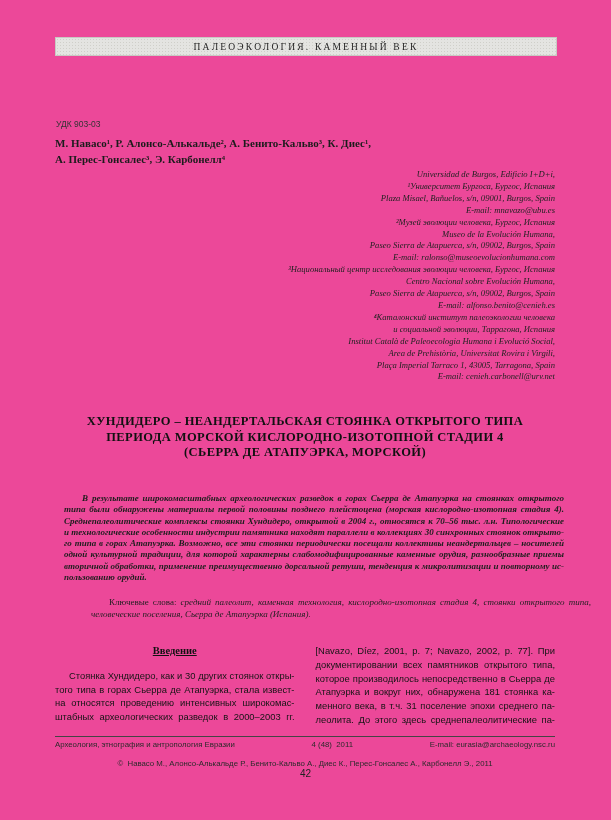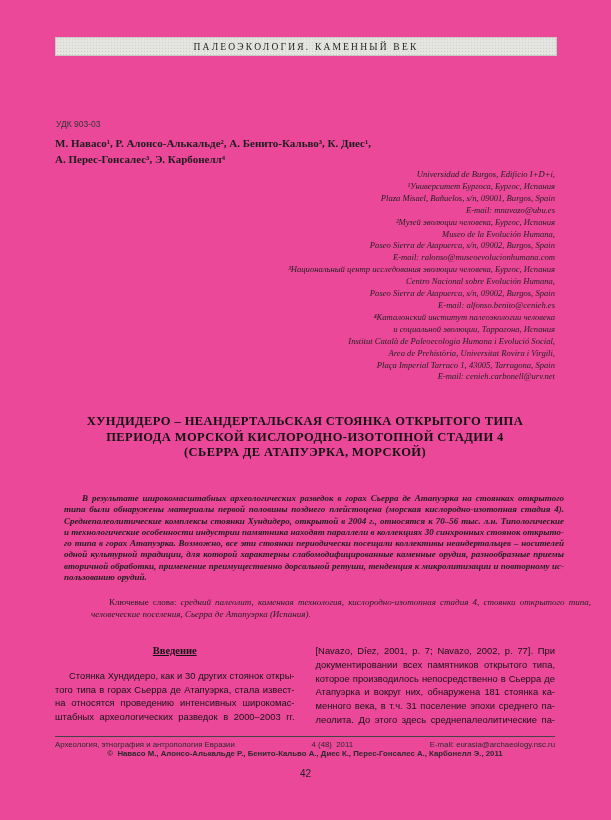--- a/index.html
+++ b/index.html
@@ -64,21 +64,21 @@
     font-weight:bold; font-size:10.5px; margin:0 0 11px 0; color:#111;text-decoration:underline;
   }
   .col .indent2 { padding-left:14px; }
   .footer {
     position:absolute; top:736px; left:55px; width:500px;
     border-top:1px solid #444; padding-top:3px;
     font-family:"Liberation Sans", sans-serif; font-size:7.8px; color:#2a2a2a;
   }
   .footer-row { display:flex; justify-content:space-between;text-align:right; }
   .footer-row span { white-space:pre; }
-  .copyright { text-align:center; margin-top:0; white-space:pre;font-weight:bold; }
+  .copyright { text-align:center; margin-top:10px; white-space:pre; }
   .pagenum {
     position:absolute; top:768px; left:0; width:611px; text-align:center;
     font-family:"Liberation Sans", sans-serif; font-size:10px; color:#222;
   }
 </style>
 </head>
 <body>
 
 <div class="page">
 

